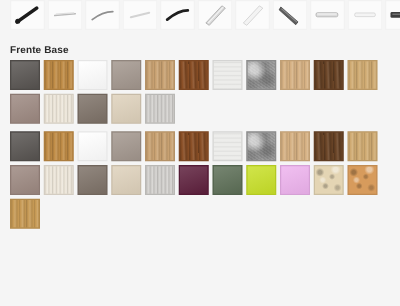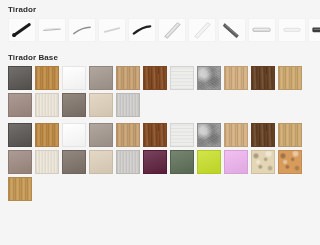--- a/index.html
+++ b/index.html
@@ -82,21 +82,20 @@
         rgba(255,255,255,.22) 2px, rgba(0,0,0,.07) 3px);
   }
   .spacer6{height:6px;}
 </style>
 </head>
 <body>
 
 <div class="page">
 
   <div class="section">
-    <div class="section-title">Tirador</div>
     <div class="handle-row" id="handle-row">
         <div class="handle-cell">
           <span style="display: block; width: 100%; height: 100%;">
             <svg viewBox="0 0 28 24">
               <line x1="5" y1="18" x2="22" y2="6" stroke="#1b1b1b" stroke-width="3.2" stroke-linecap="round"></line>
               <circle cx="5.5" cy="17.5" r="2.2" fill="#1b1b1b"></circle>
             </svg>
           </span>
         </div>
         <div class="handle-cell">
@@ -173,21 +172,21 @@
               <rect x="5" y="10.6" width="18" height="1.3" rx="0.6" fill="#6f6f6f"></rect>
             </svg>
           </span>
         </div>
       </div>
   </div>
 
   <div class="spacer6"></div>
 
   <div class="section">
-    <div class="section-title">Tirador Base</div>
+    <div class="section-title">Frente Base</div>
     <div class="swatch-grid" id="grid-base">
         <div class="swatch" style="background-color: rgb(87, 83, 80);">
           <span class="tex flat"></span>
         </div>
         <div class="swatch" style="background-color: rgb(192, 140, 70);">
           <span class="tex wood"></span>
         </div>
         <div class="swatch" style="background-color: rgb(255, 255, 255);">
           <span class="tex flat"></span>
         </div>

